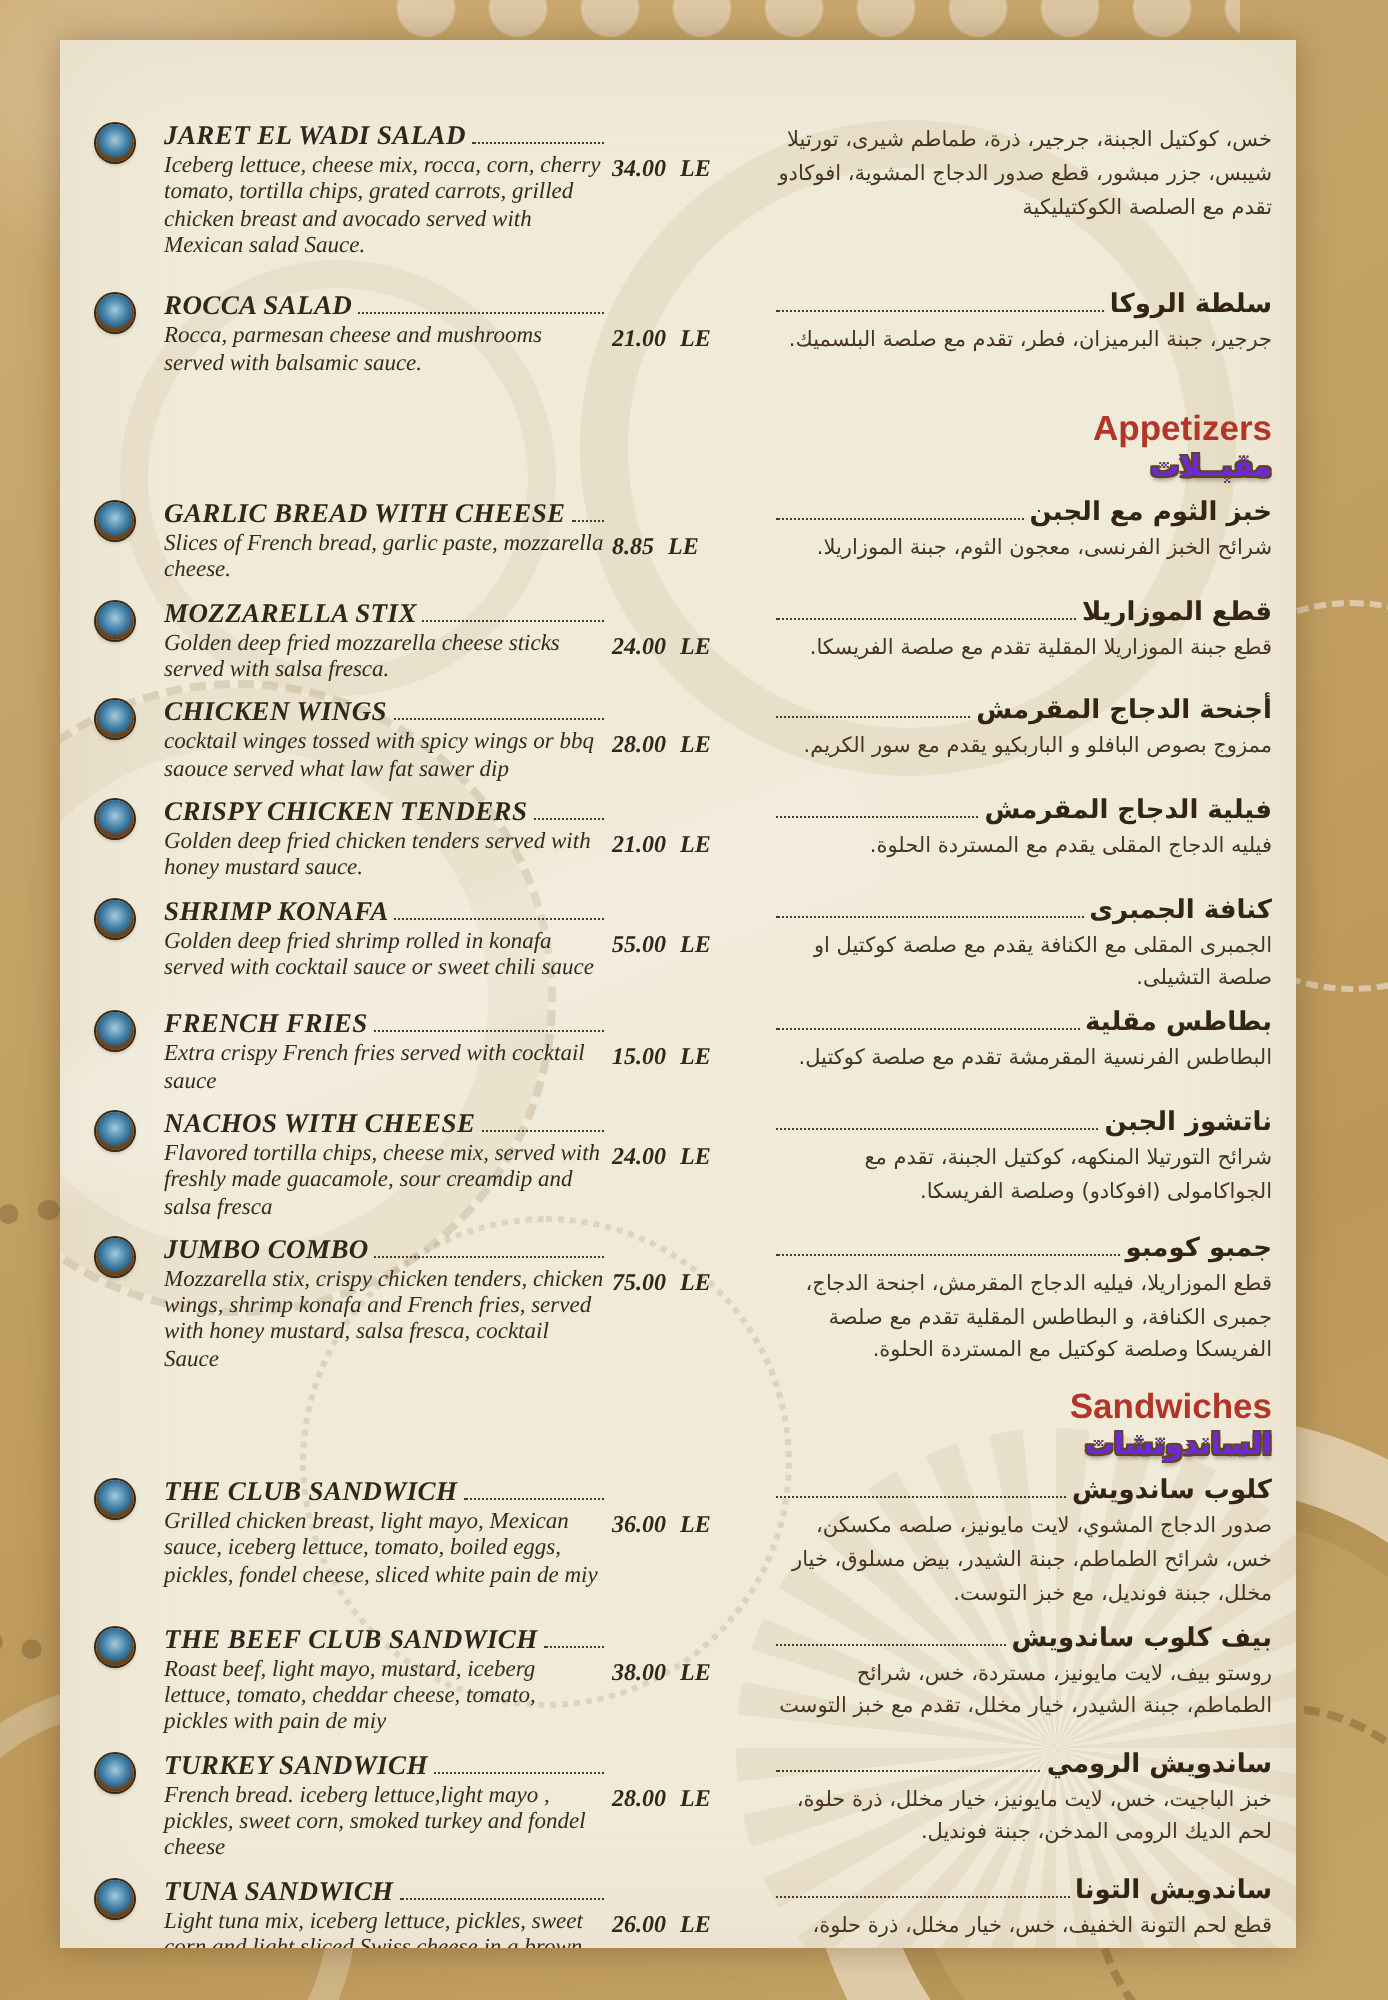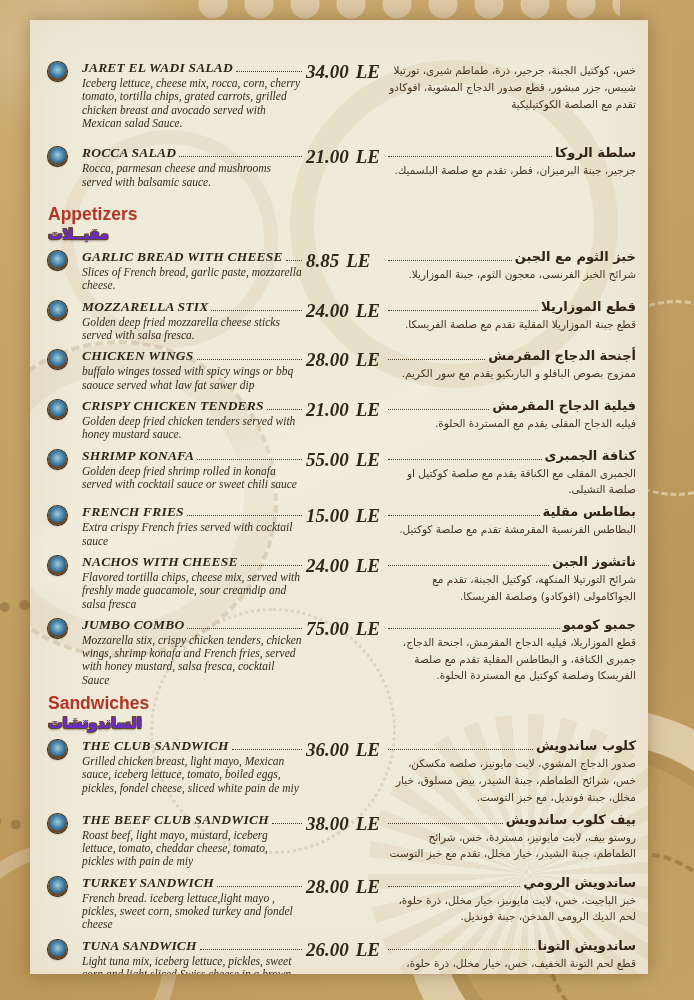--- a/index.html
+++ b/index.html
@@ -53,31 +53,31 @@
   .col-icon{width:34px; flex:none; padding-top:2px;}
   .badge{display:block; width:19px; height:19px; border-radius:50%;
     background:radial-gradient(circle at 50% 42%, #a6cbdd 0%, #4e8ab0 36%, #2e6388 58%, #6e4a26 60%, #44290f 100%);
     box-shadow:0 0 0 1px #38260f, 0 1px 2px rgba(60,40,10,.45);}
   .col-en{width:224px; flex:none;}
   .t-row{display:flex; align-items:baseline;justify-content:space-between;}
   .name{font-style:italic; font-weight:700; font-size:13.5px; letter-spacing:.2px;
     color:#2f2719; white-space:nowrap;}
   .leader{flex:1; border-bottom:1.6px dotted #4a3b28; margin:0 4px 3px 3px; min-width:8px;}
   .desc{font-style:italic; font-size:11.5px; line-height:1.16; color:#352b1d; margin-top:1px; padding-right:4px;}
-  .col-price{width:78px; flex:none; font-style:italic; font-weight:700; font-size:19px;
-    color:#2f2719; padding-top:1px; white-space:nowrap;}
+  .col-price{width:78px; flex:none; font-style:italic; font-weight:700; font-size:12px;
+    color:#2f2719; padding-top:1px; white-space:nowrap;margin-top:16px;}
   .col-price .cur{margin-left:7px;}
   .col-ar{flex:1; direction:rtl; min-width:0;}
   .t-row-ar{display:flex; align-items:baseline;}
   .name-ar{font-family:"DejaVu Sans", sans-serif; font-weight:700; font-size:13px;
     color:#332414; white-space:nowrap;}
   .leader-ar{flex:1; border-bottom:1.6px dotted #4a3b28; margin:0 3px 3px 4px; min-width:8px;}
   .desc-ar{font-family:"DejaVu Sans", sans-serif; font-size:10.5px; line-height:1.6;
     color:#46341f; margin-top:2px;}
-  .section-header{text-align:left; margin:3px 0 7px 0;}
+  .section-header{text-align:right; margin:3px 0 7px 0;}
   .sh-en{font-family:"Liberation Sans", sans-serif; font-weight:700; font-size:17.5px;
     color:var(--header-red,#b23527);}
   .sh-ar{font-family:"DejaVu Sans", sans-serif; font-weight:700; font-size:14.5px;
     color:#6d28d9; margin-top:1px;
     text-shadow:-1px -1px 0 #5e4526, 1px -1px 0 #5e4526, -1px 1px 0 #5e4526, 1px 1px 0 #5e4526, 0 2px 2px rgba(60,40,15,.45);}
 </style>
 </head>
 <body>
 
 <div class="canvas">
@@ -187,21 +187,21 @@
   </div>
         <div class="item">
     <div class="col-icon">
       <span class="badge"></span>
     </div>
     <div class="col-en">
       <div class="t-row">
         <span class="name">CHICKEN WINGS</span>
         <span class="leader"></span>
       </div>
-      <div class="desc">buffalo winges tossed with spicy wings or bbq saouce served what law fat sawer dip</div>
+      <div class="desc">cocktail winges tossed with spicy wings or bbq saouce served what law fat sawer dip</div>
     </div>
     <div class="col-price">
       <span class="price">28.00</span><span class="cur">LE</span>
     </div>
     <div class="col-ar">
       <div class="t-row-ar">
         <span class="name-ar">أجنحة الدجاج المقرمش</span>
         <span class="leader-ar"></span>
       </div>
       <div class="desc-ar">ممزوج بصوص البافلو و الباربكيو يقدم مع سور الكريم.</div>

